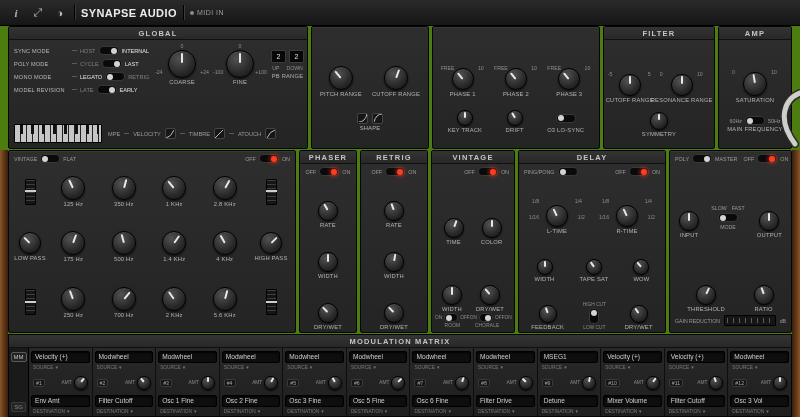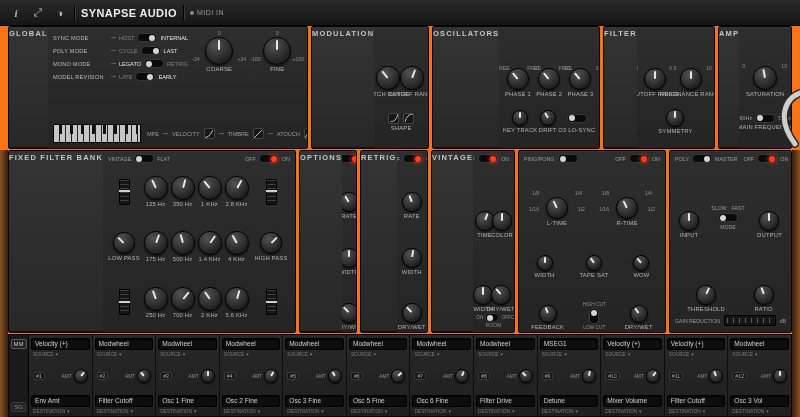--- a/index.html
+++ b/index.html
@@ -1,16 +1,16 @@
 <!DOCTYPE html>
 <html><head>
 <meta charset="utf-8">
 <style>
   html,body{margin:0;padding:0;background:#000;}
-  #root{position:relative;width:800px;height:417px;background:#f97316;font-family:"Liberation Sans",sans-serif;color:#c8c8c8;overflow:hidden;}
+  #root{position:relative;width:800px;height:417px;background:#4d7c0f;font-family:"Liberation Sans",sans-serif;color:#c8c8c8;overflow:hidden;}
   
   .titlebar{position:absolute;top:0;left:0;right:0;height:26px;background:linear-gradient(#2a2a2a,#161616);border-bottom:1px solid #000;display:flex;align-items:center;gap:6px;padding:0 8px;box-sizing:border-box;z-index:10;}
   .tb-btn{width:16px;height:16px;display:flex;align-items:center;justify-content:center;color:#b5b5b5;font-size:11px;cursor:pointer;}
   .ico{display:inline-flex;align-items:center;justify-content:center;color:#b5b5b5;}
   .ico-info::before{content:"i";font-family:"Liberation Serif",serif;font-style:italic;font-weight:bold;font-size:11px;}
   .ico-expand::before{content:"⤢";font-size:11px;}
   .ico-contrast::before{content:"◑";font-size:11px;}
   .ico-grid::before{content:"▦";font-size:11px;}
   .ico-prev::before{content:"◀";font-size:7px;}
   .ico-next::before{content:"▶";font-size:7px;}
@@ -23,21 +23,21 @@
   .tb-right{margin-left:auto;display:flex;align-items:center;gap:8px;z-index:2;}
   .ico-folder{width:12px;height:8px;background:#b5b5b5;border-radius:1px;position:relative;margin-top:2px;}
   .ico-folder::before{content:"";position:absolute;top:-2px;left:0;width:5px;height:2px;background:#b5b5b5;border-radius:1px 1px 0 0;}
   .ico-save{width:10px;height:10px;background:#b5b5b5;clip-path:polygon(0 0,72% 0,100% 28%,100% 100%,0 100%);position:relative;}
   .ico-save::after{content:"";position:absolute;left:2px;bottom:1px;width:6px;height:4px;background:#1a1a1a;}
   .preset{font-size:9px;color:#e2e2e2;letter-spacing:.3px;white-space:nowrap;cursor:pointer;}
   
   .rowband{position:absolute;left:8px;right:8px;display:flex;gap:3px;}
   .row1{top:26px;height:123px;}
   .row2{top:150px;height:183px;}
-  .sec{background:linear-gradient(#2e2e2e,#242424);border:1px solid #060606;border-radius:2px;display:flex;flex-direction:row;box-sizing:border-box;min-width:0;box-shadow:inset 0 1px 0 rgba(255,255,255,.05);}
+  .sec{background:linear-gradient(#2e2e2e,#242424);border:1px solid #060606;border-radius:2px;display:flex;flex-direction:column;box-sizing:border-box;min-width:0;box-shadow:inset 0 1px 0 rgba(255,255,255,.05);}
   .sec-title{font-size:7.5px;font-weight:bold;letter-spacing:1.2px;color:#c4c4c4;text-align:center;padding:2px 0 1px;border-bottom:1px solid #101010;background:linear-gradient(#343434,#282828);white-space:nowrap;overflow:hidden;}
   .sec-body{flex:1;position:relative;padding:2px 3px;display:flex;flex-direction:column;min-height:0;overflow:hidden;}
   
   .knob{border-radius:50%;background:radial-gradient(circle at 38% 30%,#525252,#272727 62%,#141414);border:1px solid #000;box-shadow:0 1px 2px rgba(0,0,0,.7),inset 0 1px 1px rgba(255,255,255,.09);position:relative;flex:none;cursor:pointer;}
   .knob::after{content:"";position:absolute;left:50%;top:8%;width:2px;height:40%;background:#e8e8e8;transform-origin:50% 105%;transform:translateX(-50%) rotate(var(--rot,0deg));border-radius:1px;}
   .k26{width:26px;height:26px;} .k22{width:22px;height:22px;} .k20{width:20px;height:20px;}
   .k18{width:18px;height:18px;} .k16{width:16px;height:16px;} .k14{width:14px;height:14px;} .k12{width:12px;height:12px;}
   .kwrap{display:flex;flex-direction:column;align-items:center;gap:1px;min-width:0;}
   .klabel{font-size:5.8px;color:#b2b2b2;letter-spacing:.2px;white-space:nowrap;text-align:center;}
   .kzone{position:relative;padding:6px 13px 0;}
@@ -241,21 +241,20 @@
                 <svg width="8" height="8" viewBox="0 0 8 8">
                   <path d="M0 8 Q3 1 8 0" fill="none" stroke="#bcbcbc" stroke-width="1"></path>
                 </svg>
               </button>
           </div>
         </div>
       </div>
     </div>
 
     <div class="sec" style="width:118px">
-      <div class="sec-title">MODULATION</div>
       <div class="sec-body">
         <div class="krow" style="flex:1.4">
           <div class="kwrap">
             <div class="knob k22" style="--rot:-40deg"></div>
             <div class="klabel">PITCH RANGE</div>
           </div>
           <div class="kwrap">
             <div class="knob k22" style="--rot:20deg"></div>
             <div class="klabel">CUTOFF RANGE</div>
           </div>
@@ -274,21 +273,20 @@
                   </svg>
                 </button>
             </div>
             <div class="klabel">SHAPE</div>
           </div>
         </div>
       </div>
     </div>
 
     <div class="sec" style="width:168px">
-      <div class="sec-title">OSCILLATORS</div>
       <div class="sec-body">
         <div class="krow" style="flex:1.4">
           <div class="kwrap">
             <div class="kzone sm">
               <span class="tk t2min">FREE</span>
               <span class="tk t2max">10</span>
               <div class="knob k20" style="--rot:-40deg"></div>
             </div>
             <div class="klabel">PHASE 1</div>
           </div>
@@ -383,21 +381,20 @@
             <div class="klabel">MAIN FREQUENCY</div>
           </div>
         </div>
       </div>
     </div>
   </div>
 
   <div class="rowband row2">
 
     <div class="sec" style="width:288px">
-      <div class="sec-title">FIXED FILTER BANK</div>
       <div class="sec-body">
         <div class="topline">
           <span>VINTAGE</span>
           <div class="tog l">
               <i></i>
             </div>
           <span>FLAT</span>
           <span class="spacer"></span>
           <span>OFF</span>
           <div class="tog r on">
@@ -466,21 +463,21 @@
           <div class="kwrap">
               <div class="knob k22" style="--rot:15deg"></div>
               <div class="klabel">5.6 KHz</div>
             </div>
           <div class="vslider"></div>
         </div>
       </div>
     </div>
 
     <div class="sec" style="width:58px">
-      <div class="sec-title">OPTIONS</div>
+      <div class="sec-title">PHASER</div>
       <div class="sec-body">
         <div class="topline" style="justify-content:center">
           <span>OFF</span>
           <div class="tog r on">
               <i></i>
             </div>
           <span>ON</span>
         </div>
         <div class="krow">
             <div class="kwrap">
@@ -591,20 +588,21 @@
               <div class="tog r" style="width:12px"></div>
 
             </div>
 
           </div>
         </div>
       </div>
     </div>
 
     <div class="sec" style="width:148px">
+      <div class="sec-title">DELAY</div>
       <div class="sec-body">
         <div class="topline">
           <span>PING/PONG</span>
           <div class="tog l">
               <i></i>
             </div>
           <span class="spacer"></span>
           <span>OFF</span>
           <div class="tog r on">
               <i></i>
@@ -715,20 +713,21 @@
         <div class="gr-row">
           <span>GAIN REDUCTION</span>
           <div class="meter"></div>
           <span>dB</span>
         </div>
       </div>
     </div>
   </div>
 
   <div class="matrix">
+    <div class="sec-title">MODULATION MATRIX</div>
     <div class="mx-body">
       <div class="mx-rail">
         <div class="railbtn">MM</div>
         <div class="railbtn dim">SG</div>
       </div>
       <div class="mx-slots">
 
         <div class="slot">
           <div class="slot-box"><span>Velocity (+)</span></div>
           <div class="slot-cap">

